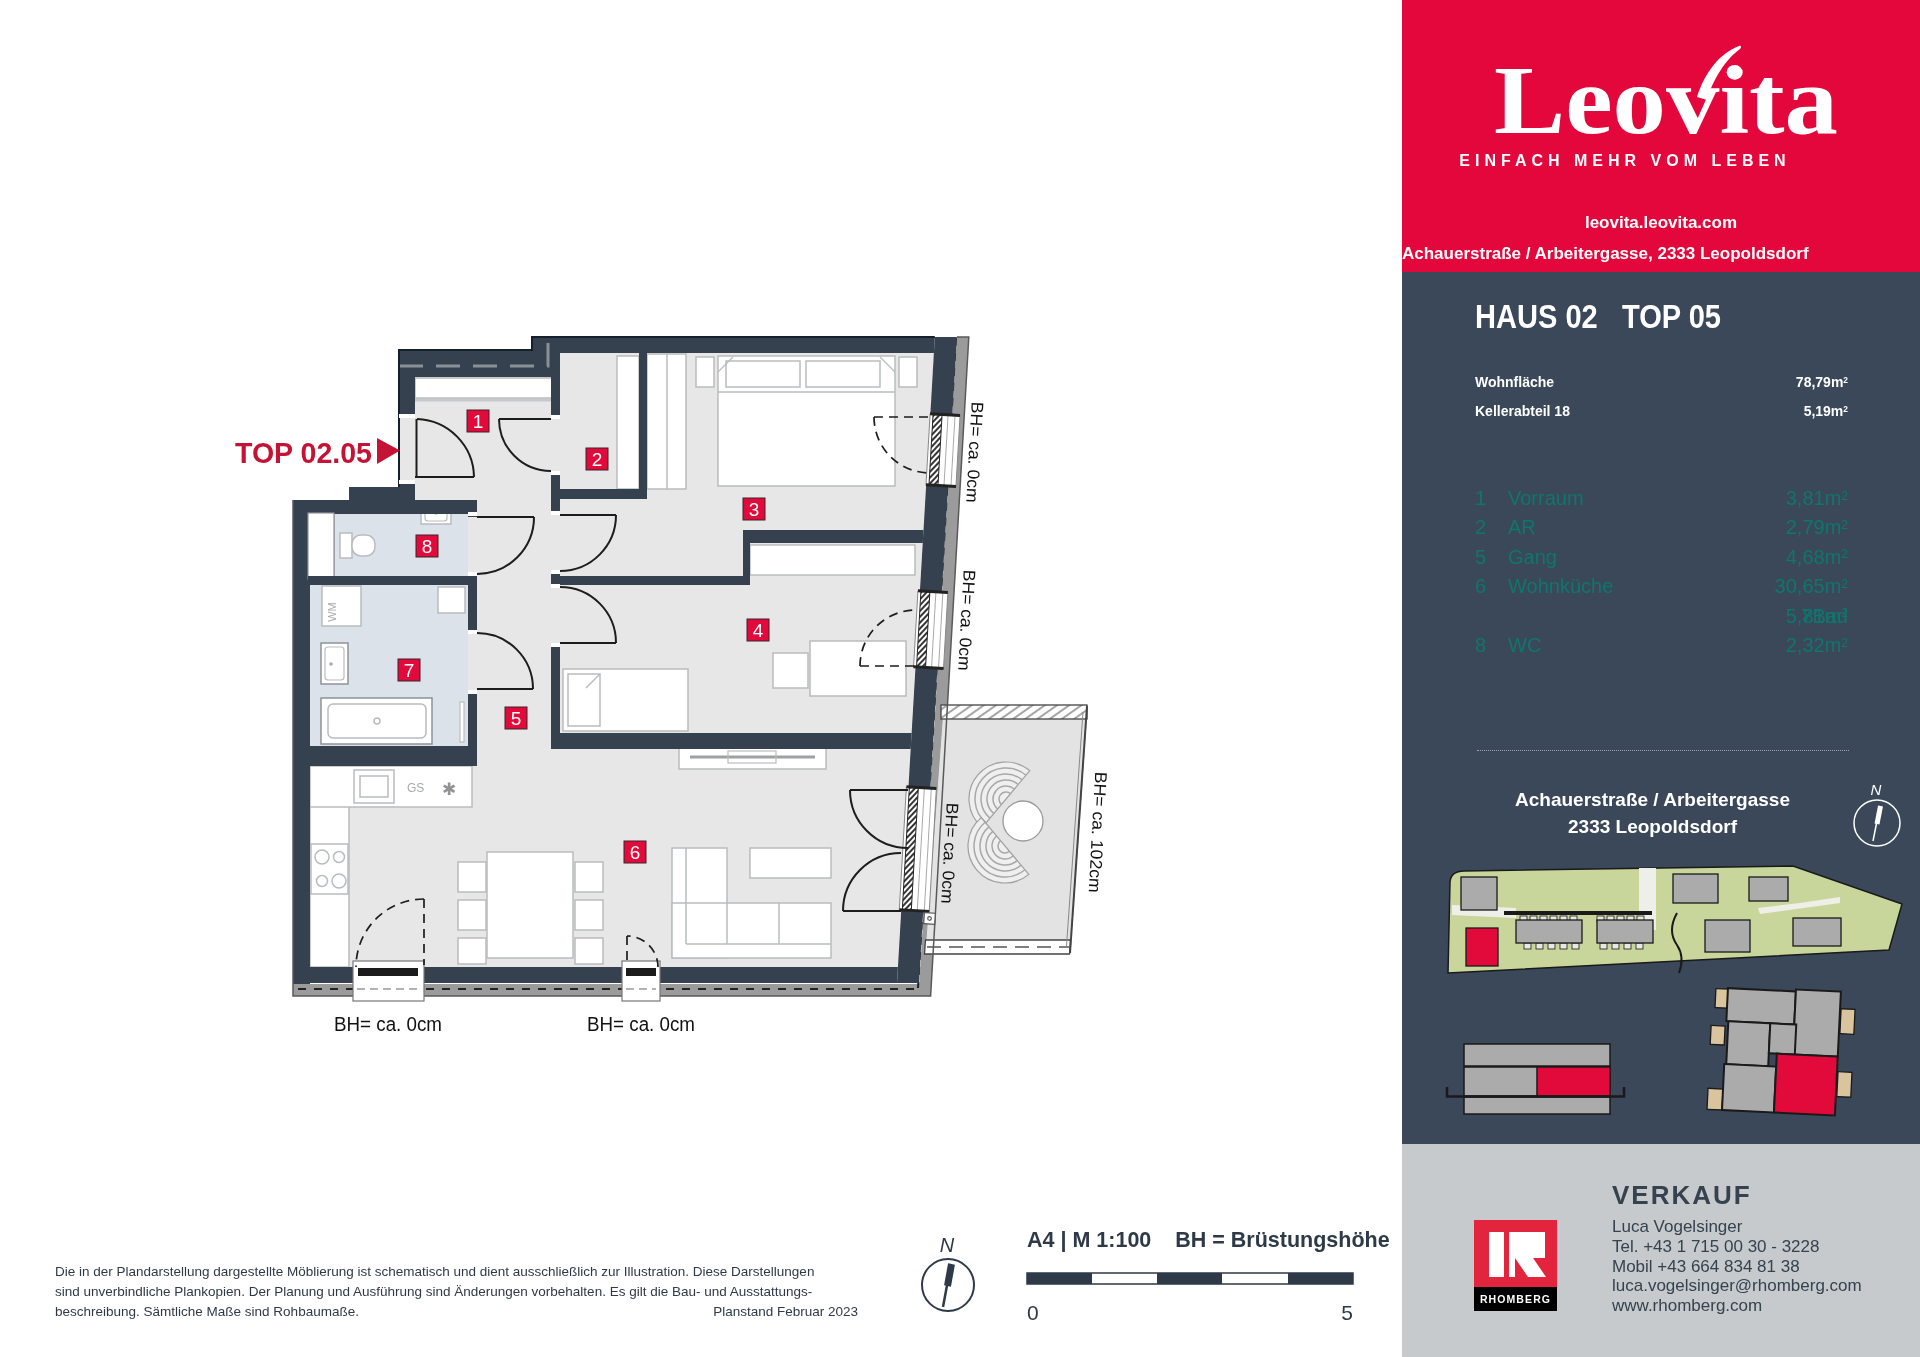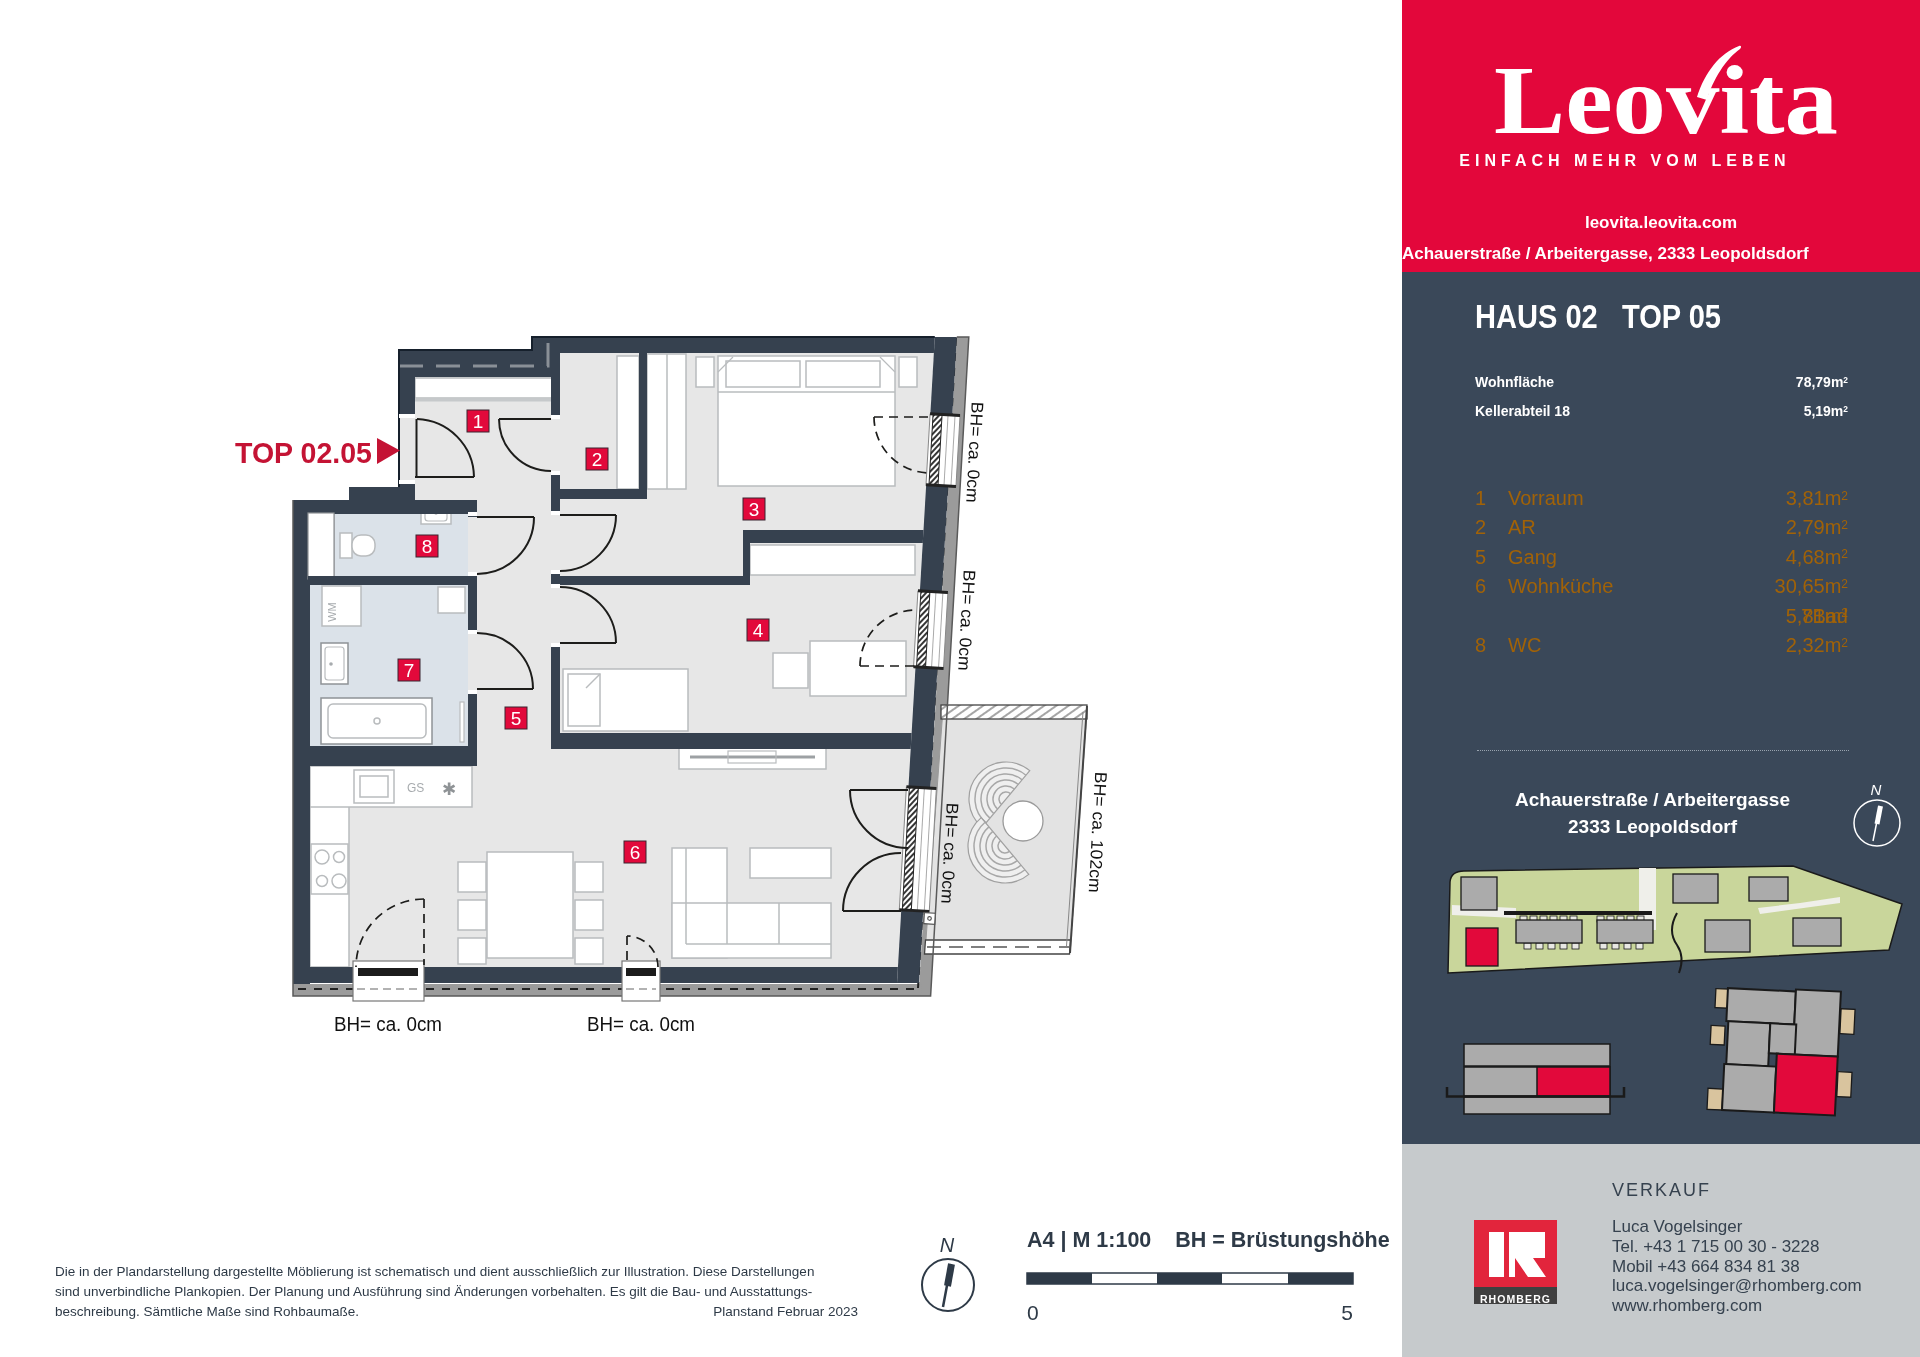--- a/index.html
+++ b/index.html
@@ -27,39 +27,39 @@
 
 <div class="abs" style="left:1402px;top:213px;width:518px;text-align:center;color:#fff;font-weight:bold;font-size:17px;">leovita.leovita.com</div>
 
 <div class="abs" style="left:1402px;top:244px;width:518px;text-align:left;color:#fff;font-weight:bold;font-size:17px;">Achauerstraße / Arbeitergasse, 2333 Leopoldsdorf</div>
 
 <div class="abs" style="left:1475px;top:368px;width:373px;color:#fff;font-size:14px;font-weight:bold;line-height:29px;">
   <div style="position:relative;">Wohnfläche<span style="position:absolute;right:0;">78,79m<sup>2</sup></span></div>
   <div style="position:relative;">Kellerabteil 18<span style="position:absolute;right:0;">5,19m<sup>2</sup></span></div>
 </div>
 
-<div class="abs" style="left:1475px;top:484px;width:373px;color:#a16207;font-size:20px;line-height:29.4px;">
+<div class="abs" style="left:1475px;top:484px;width:373px;color:#0f766e;font-size:20px;line-height:29.4px;">
   <div style="position:relative;"><span style="display:inline-block;width:33px;">1</span>Vorraum<span style="position:absolute;right:0;">3,81m<sup>2</sup></span></div>
   <div style="position:relative;"><span style="display:inline-block;width:33px;">2</span>AR<span style="position:absolute;right:0;">2,79m<sup>2</sup></span></div>
   <div style="position:relative;"><span style="display:inline-block;width:33px;">5</span>Gang<span style="position:absolute;right:0;">4,68m<sup>2</sup></span></div>
   <div style="position:relative;"><span style="display:inline-block;width:33px;">6</span>Wohnküche<span style="position:absolute;right:0;">30,65m<sup>2</sup></span></div>
   <div style="position:relative;text-align:right;"><span style="display:inline-block;width:33px;">7</span>Bad<span style="position:absolute;right:0;">5,81m<sup>2</sup></span></div>
   <div style="position:relative;"><span style="display:inline-block;width:33px;">8</span>WC<span style="position:absolute;right:0;">2,32m<sup>2</sup></span></div>
 </div>
 
 <div class="abs" style="left:1477px;top:750px;width:372px;border-top:1px dotted #98a3ae;"></div>
 
 <div class="abs" style="left:1475px;top:786px;width:355px;text-align:center;color:#fff;font-weight:bold;font-size:19px;line-height:27px;">Achauerstraße / Arbeitergasse<br>2333 Leopoldsdorf</div>
 
-<div class="abs" style="left:1612px;top:1180px;color:#36424F;font-weight:normal;font-size:18px;letter-spacing:2px;">VERKAUF</div>
+<div class="abs" style="left:1612px;top:1180px;color:#36424F;font-weight:bold;font-size:26px;letter-spacing:2px;">VERKAUF</div>
 
 <div class="abs" style="left:1612px;top:1217px;color:#36424F;font-size:17px;line-height:19.8px;">Luca Vogelsinger<br>Tel. +43 1 715 00 30 - 3228<br>Mobil +43 664 834 81 38<br>luca.vogelsinger@rhomberg.com<br>www.rhomberg.com</div>
 
 <div class="abs" style="left:1474px;top:1220px;width:83px;height:67px;background:#E2253C;"></div>
-<div class="abs" style="left:1474px;top:1287px;width:83px;height:17px;background:#404040;color:#fff;font-weight:bold;font-size:10.5px;letter-spacing:1.1px;text-align:center;line-height:24px;">RHOMBERG</div>
+<div class="abs" style="left:1474px;top:1287px;width:83px;height:24px;background:#000000;color:#fff;font-weight:bold;font-size:10.5px;letter-spacing:1.1px;text-align:center;line-height:24px;">RHOMBERG</div>
 
 <div class="abs" style="left:55px;top:1262px;width:803px;color:#2E3A47;font-size:13.5px;line-height:20px;">Die in der Plandarstellung dargestellte Möblierung ist schematisch und dient ausschließlich zur Illustration. Diese Darstellungen<br>sind unverbindliche Plankopien. Der Planung und Ausführung sind Änderungen vorbehalten. Es gilt die Bau- und Ausstattungs-<br><span>beschreibung. Sämtliche Maße sind Rohbaumaße.</span><span style="float:right;">Planstand Februar 2023</span></div>
 
 <svg class="abs" style="left:0;top:0;" width="1920" height="1357" viewBox="0 0 1920 1357">
 <defs>
 <pattern id="railhatch" width="7" height="14" patternUnits="userSpaceOnUse" patternTransform="rotate(55)">
   <rect width="7" height="14" fill="#ffffff"></rect>
   <line x1="1" y1="0" x2="1" y2="14" stroke="#8f8f8f" stroke-width="1.6"></line>
 </pattern>
 <pattern id="sashhatch" width="4" height="4" patternUnits="userSpaceOnUse" patternTransform="rotate(40)">

